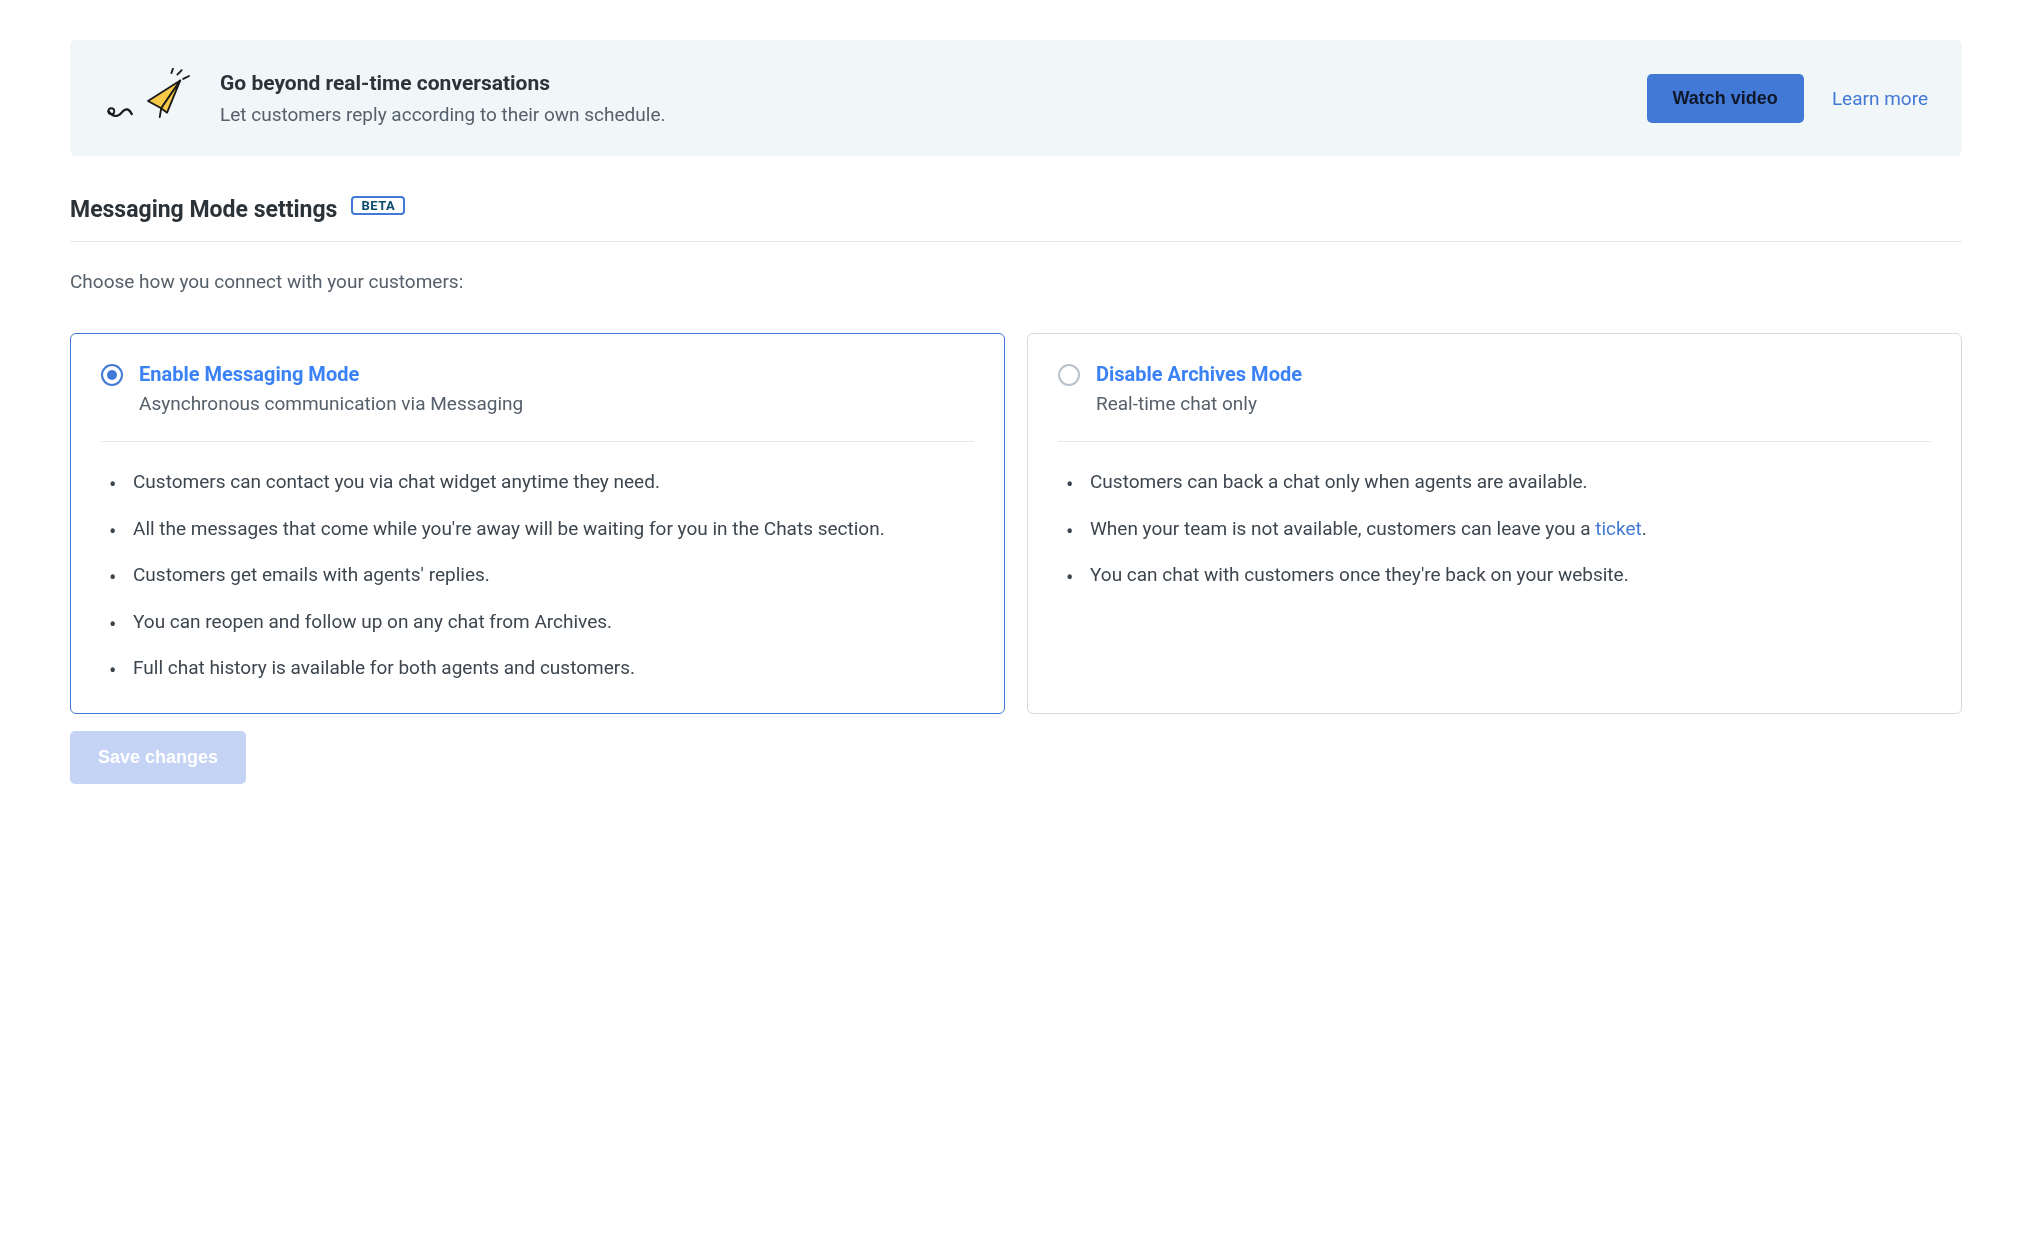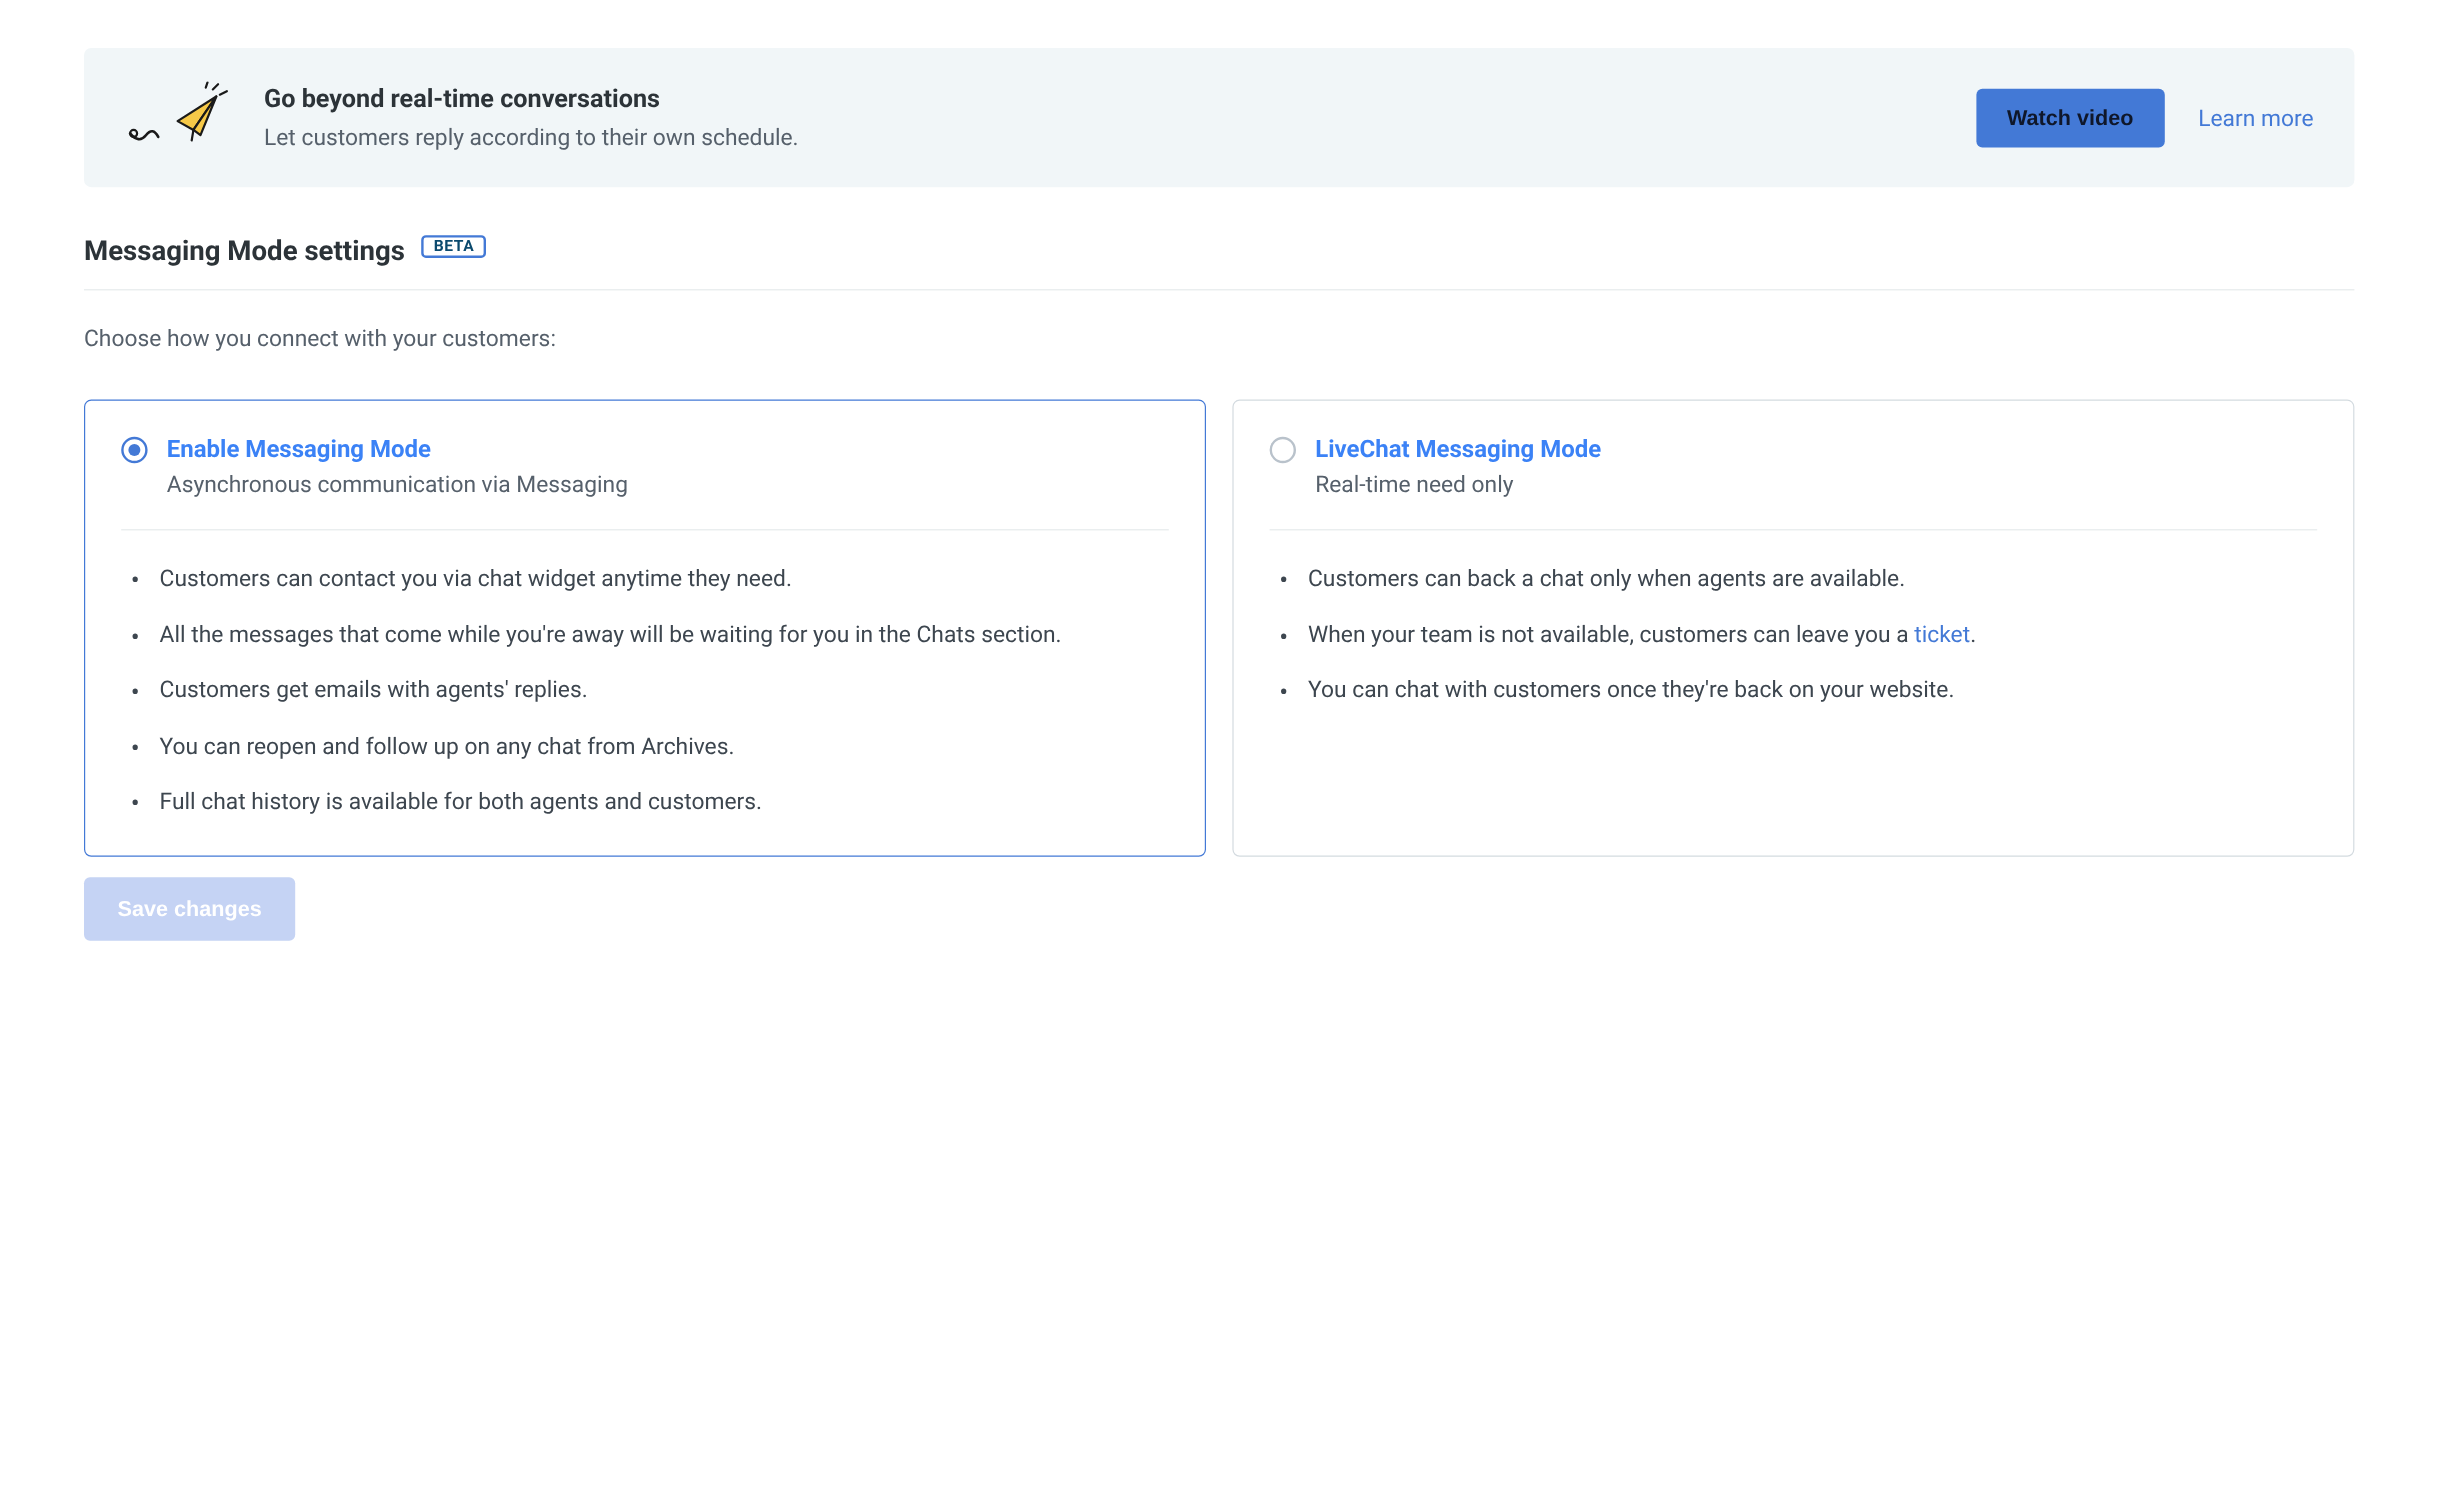--- a/index.html
+++ b/index.html
@@ -173,22 +173,22 @@
       <li>Customers get emails with agents' replies.</li>
       <li>You can reopen and follow up on any chat from Archives.</li>
       <li>Full chat history is available for both agents and customers.</li>
     </ul>
   </div>
 
   <div class="option-card">
     <div class="option-head">
       <div class="radio"></div>
       <div>
-        <div class="option-title">LiveChat Messaging Mode</div>
-        <div class="option-subtitle">Real-time need only</div>
+        <div class="option-title">Disable Archives Mode</div>
+        <div class="option-subtitle">Real-time chat only</div>
       </div>
     </div>
     <hr class="divider">
     <ul class="bullets">
       <li>Customers can back a chat only when agents are available.</li>
       <li><span>When your team is not available, customers can leave you a </span><span class="inline-link">ticket</span><span>.</span></li>
       <li>You can chat with customers once they're back on your website.</li>
     </ul>
   </div>
 

